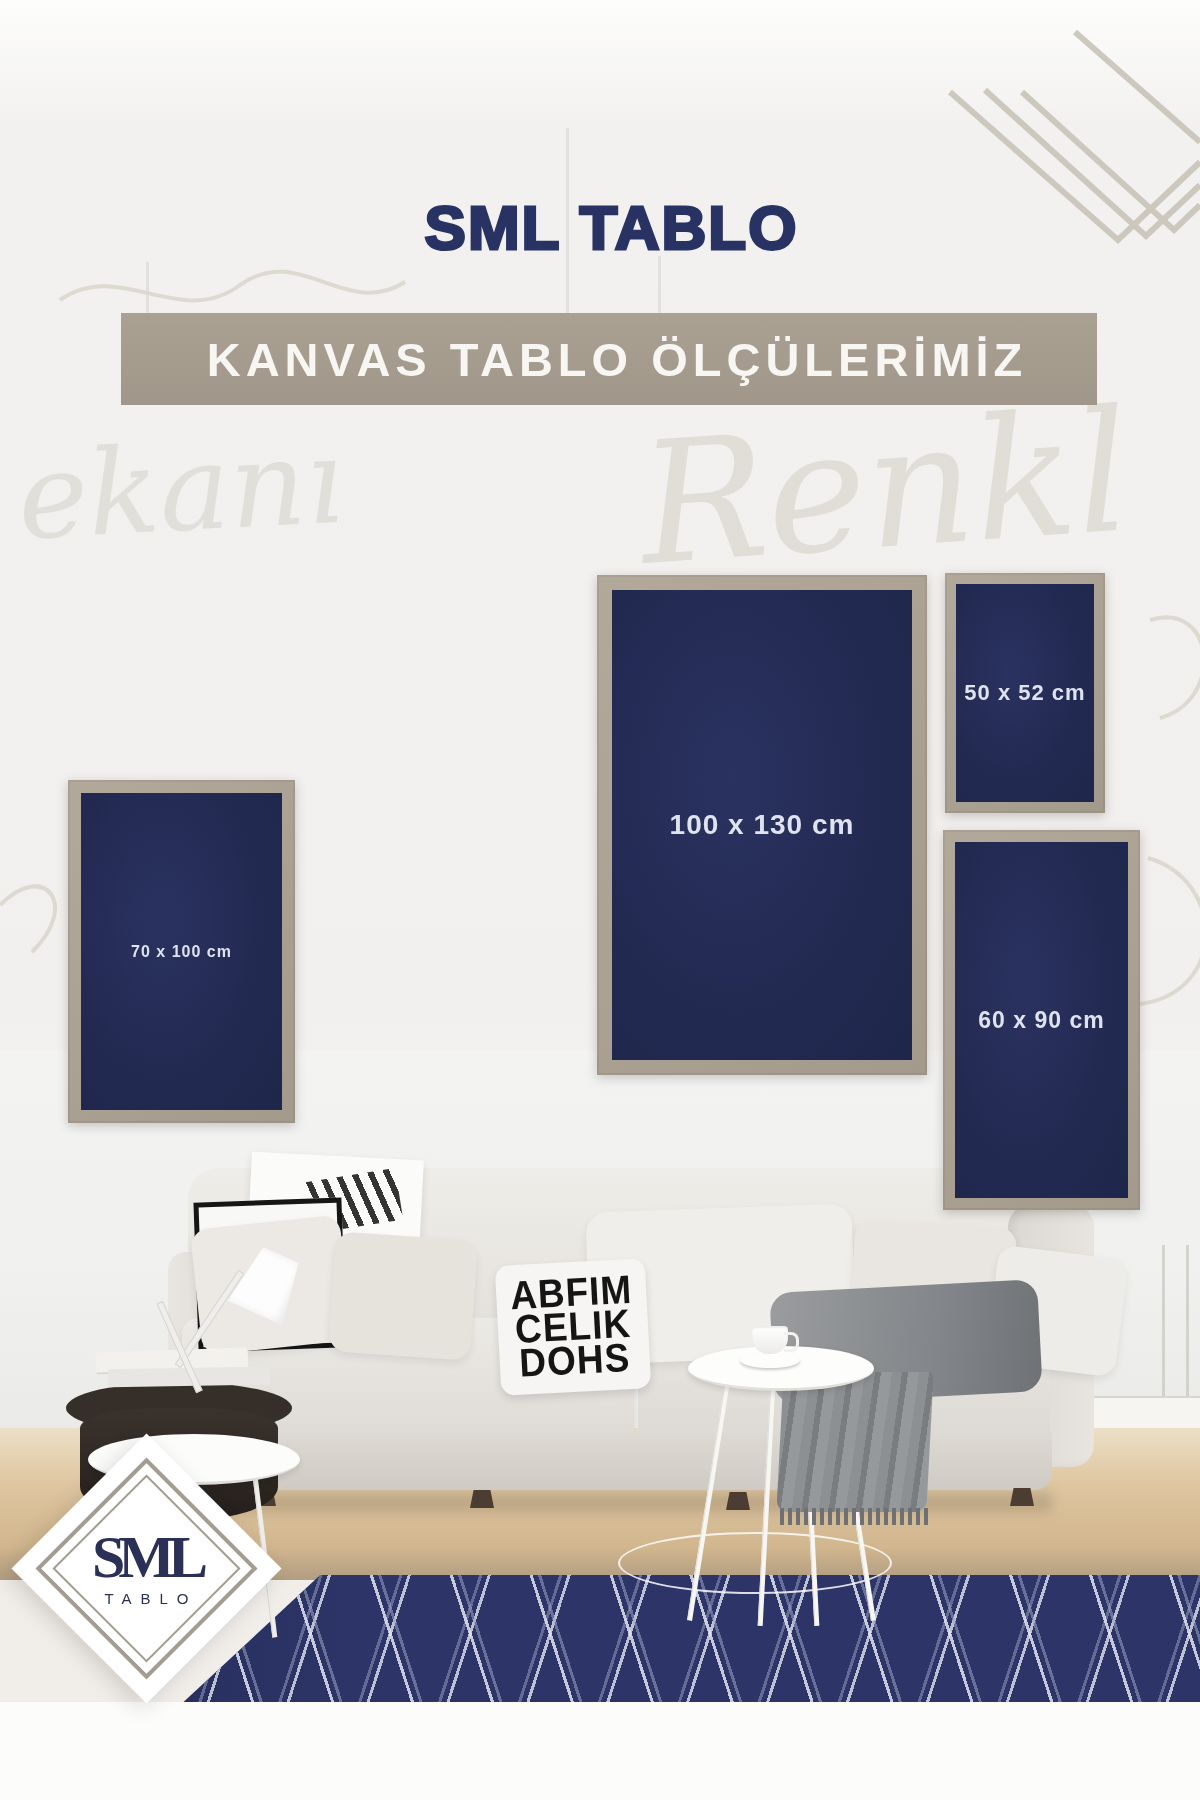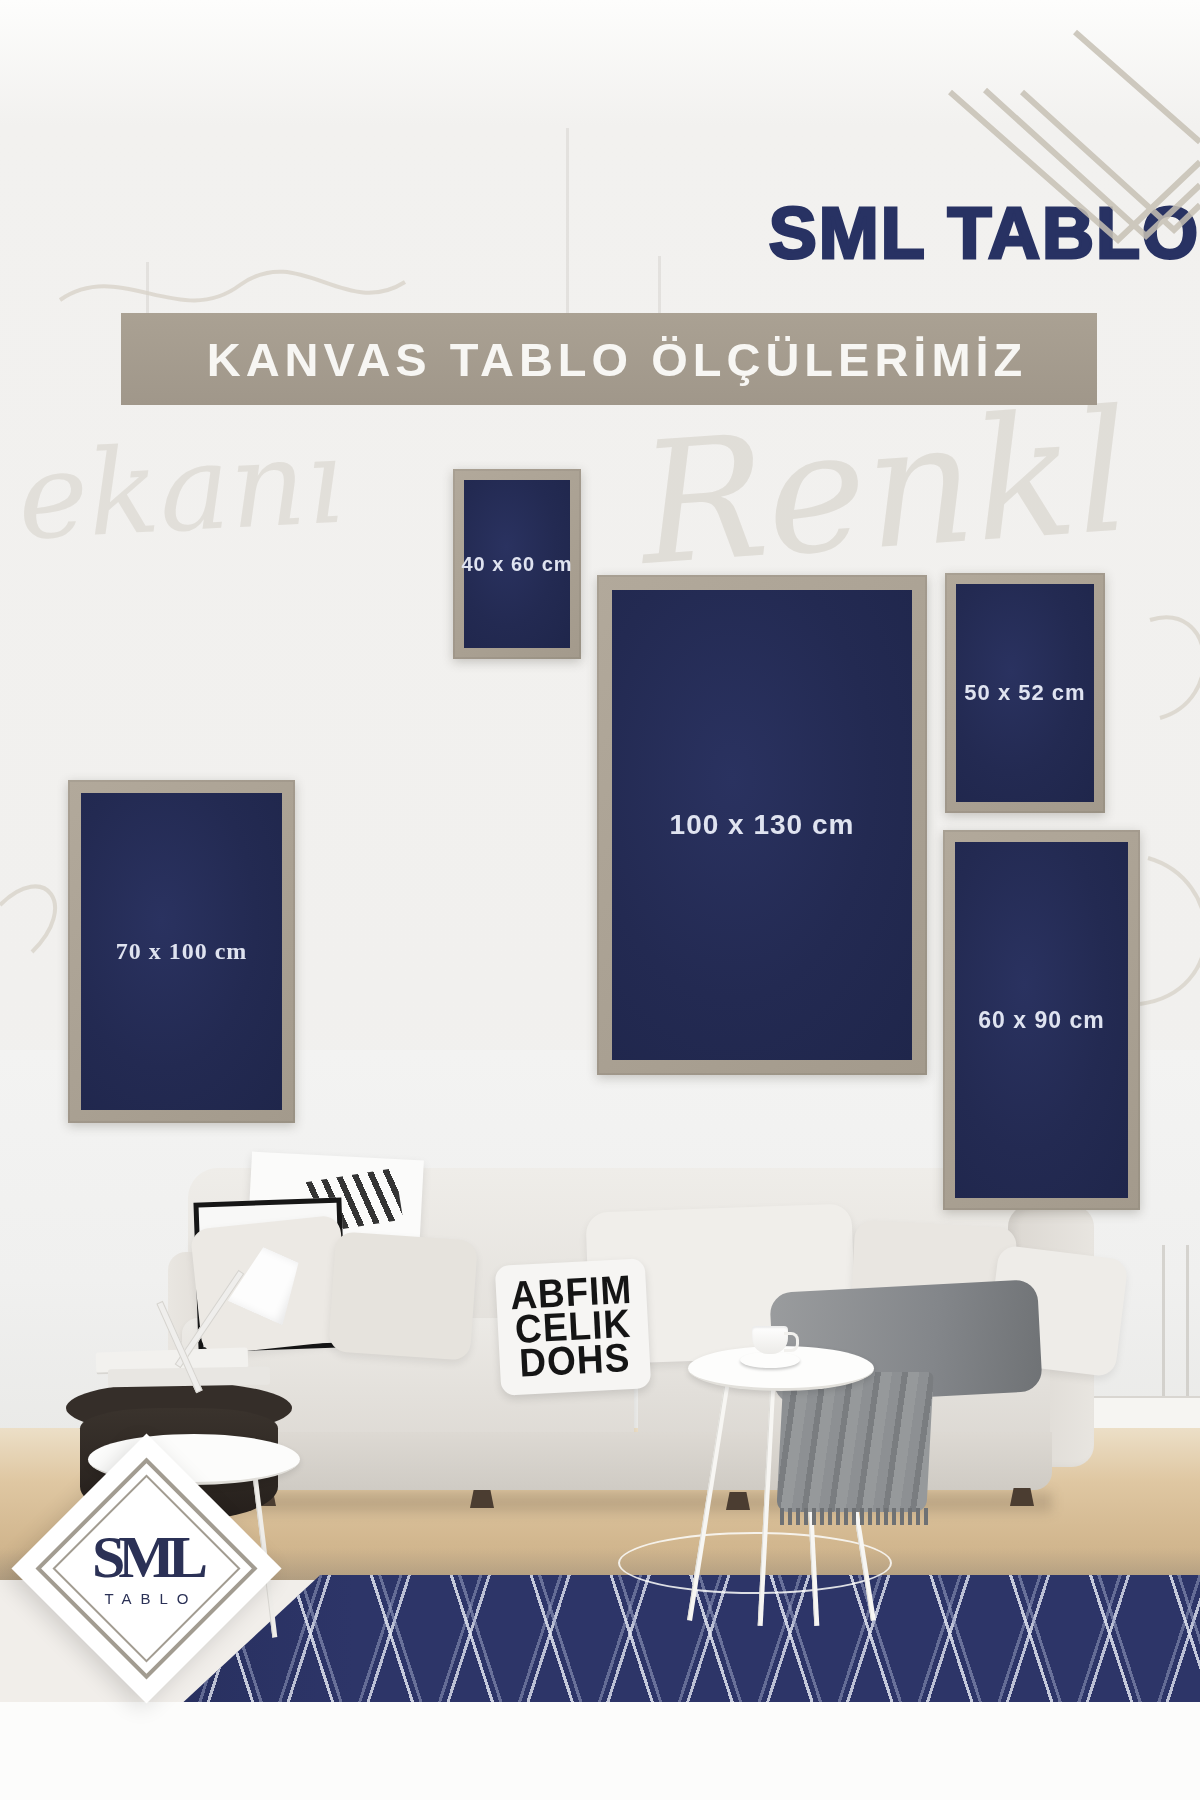--- a/index.html
+++ b/index.html
@@ -9,22 +9,22 @@
     font-family:"Liberation Sans",sans-serif;
   }
   
   .script-word{
     position:absolute;color:#d3cfc6;font-family:"DejaVu Serif",serif;
     font-style:italic;white-space:nowrap;pointer-events:none;
   }
   .hairline{position:absolute;width:3px;background:rgba(120,114,102,.12);}
   
   .title{
-    position:absolute;left:0;right:0;top:192px;text-align:right;
-    font-size:72px;font-weight:bold;letter-spacing:2px;color:#283263;margin-left:23px;
+    position:absolute;left:0;right:0;top:192px;text-align:center;
+    font-size:62px;font-weight:bold;letter-spacing:2px;color:#283263;margin-left:23px;
     -webkit-text-stroke:3px #283263;
   }
   .banner{
     position:absolute;left:121px;top:313px;width:960px;height:92px;
     background:linear-gradient(180deg,#aaa193,#a0978a);
     display:flex;align-items:center;justify-content:center;padding-left:16px;
   }
   .banner span{
     color:#f7f6f3;font-size:47px;font-weight:bold;letter-spacing:5px;white-space:nowrap;
   }
@@ -181,43 +181,38 @@
   <div class="wall"></div>
   <div class="wall-line" style="left:1162px;top:1245px;height:152px;"></div>
   <div class="wall-line" style="left:1186px;top:1245px;height:152px;"></div>
   <div class="baseboard"></div>
   <div class="floor"></div>
   <div class="floor-haze"></div>
   <div class="subfloor"></div>
   <div class="rug"></div>
   <div class="bottom-strip"></div>
 
-  <div class="frame" style="left:453px;top:469px;width:128px;height:190px;">
-    <div class="canvas" style="inset:11px;">
-      <span class="size-label" style="font-size:20px;">40 x 60 cm</span>
-    </div>
-  </div>
   <div class="frame" style="left:597px;top:575px;width:330px;height:500px;">
     <div class="canvas" style="inset:15px;">
       <span class="size-label" style="font-size:28px;">100 x 130 cm</span>
     </div>
   </div>
   <div class="frame" style="left:945px;top:573px;width:160px;height:240px;">
     <div class="canvas" style="inset:11px;">
       <span class="size-label" style="font-size:22px;">50 x 52 cm</span>
     </div>
   </div>
   <div class="frame" style="left:943px;top:830px;width:197px;height:380px;">
     <div class="canvas" style="inset:12px;">
       <span class="size-label" style="font-size:23px;">60 x 90 cm</span>
     </div>
   </div>
   <div class="frame" style="left:68px;top:780px;width:227px;height:343px;">
     <div class="canvas" style="inset:13px;">
-      <span class="size-label" style="font-size:24px;font-family:Liberation Serif, serif;">70 x 100 cm</span>
+      <span class="size-label" style="font-size:16px;">70 x 100 cm</span>
     </div>
   </div>
 
   <div class="sofa-back"></div>
   <div class="sofa-arm-l"></div>
   <div class="sofa-arm-r"></div>
   <div class="sofa-shadow"></div>
   <div class="seat-l"></div>
   <div class="seat-r"></div>
   <div class="sofa-front"></div>

